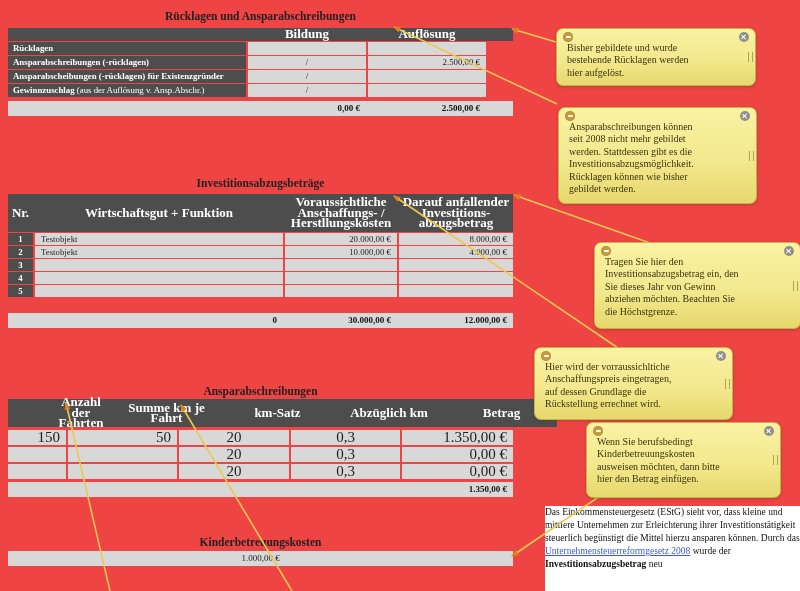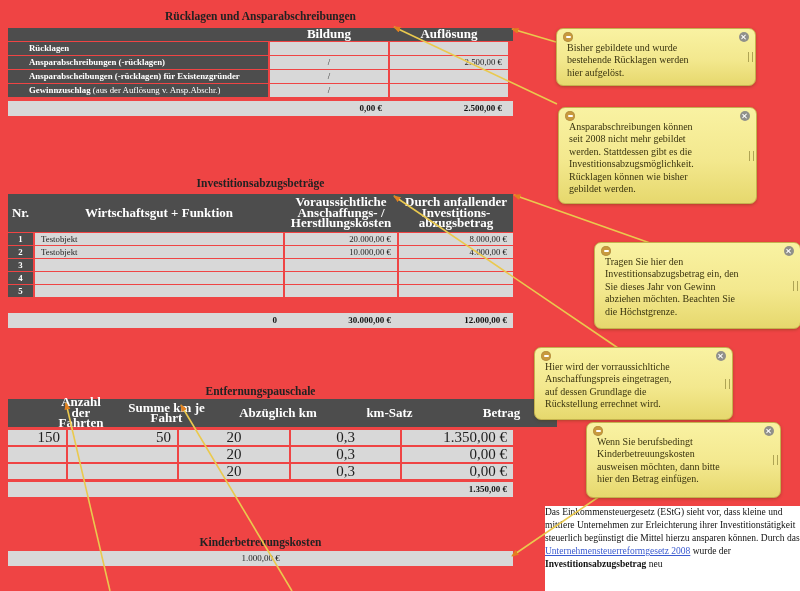--- a/index.html
+++ b/index.html
@@ -20,21 +20,21 @@
   .dark{background:#4d4d4d;color:#fff;font-weight:bold;}
   .lite{background:#d8d8d8;color:#1f1f1f;}
   .a-r{text-align:right;padding-right:6px;}
   .a-c{text-align:center;}
   .a-l{text-align:left;padding-left:6px;}
   .lblnote{font-weight:normal;}
   
   .t1-hdr{left:8px;top:28px;width:505px;height:13px;}
   .t1-rows{left:8px;top:42px;width:505px;}
   .t1row .cell{height:13px;font-size:8.8px;line-height:13px;}
-  .w-lbl{width:260px;padding-left:21px;}
+  .w-lbl{width:238px;padding-left:5px;}
   .w-v{width:118px;}
   .t1-total{left:8px;top:101px;width:505px;height:15px;background:#d8d8d8;display:flex;gap:2px;
             font-weight:bold;font-size:9px;line-height:15px;color:#111;}
   
   .t2-hdr{left:8px;top:194px;width:505px;height:38px;}
   .t2-rows{left:8px;top:233px;width:505px;}
   .t2row .cell{height:12px;font-size:8.8px;line-height:12px;}
   .w-nr{width:25px;}
   .w-gut{width:248px;}
   .w-kost{width:112px;}
@@ -124,21 +124,21 @@
     <div class="cell w-v a-r">2.500,00 €</div>
   </div>
 
   <div class="tbl-title" style="top:177px;">Investitionsabzugsbeträge</div>
   <div class="hdr t2-hdr">
     <div class="hcell w-nr">Nr.</div>
     <div class="hcell w-gut">Wirtschaftsgut + Funktion</div>
     <div class="hcell w-kost">Voraussichtliche
 Anschaffungs- /
 Herstllungskosten</div>
-    <div class="hcell w-abz">Durch anfallender
+    <div class="hcell w-abz">Darauf anfallender
 Investitions-
 abzugsbetrag</div>
   </div>
   <div id="t2-rows" class="rows t2-rows">
       <div class="row t2row">
         <div class="cell dark w-nr a-c">1</div>
         <div class="cell lite w-gut a-l">Testobjekt</div>
         <div class="cell lite w-kost a-r">20.000,00 €</div>
         <div class="cell lite w-abz a-r">8.000,00 €</div>
       </div>
@@ -166,27 +166,27 @@
         <div class="cell lite w-kost a-r"></div>
         <div class="cell lite w-abz a-r"></div>
       </div>
     </div>
   <div class="abs t2-total">
     <div class="cell w-cnt a-r">0</div>
     <div class="cell w-kost a-r">30.000,00 €</div>
     <div class="cell w-abz a-r">12.000,00 €</div>
   </div>
 
-  <div class="tbl-title" style="top:385px;">Entfernungspauschale</div>
+  <div class="tbl-title" style="top:385px;">Ansparabschreibungen</div>
   <div class="hdr t3-hdr">
     <div class="hcell w3-1">Anzahl der
 Fahrten</div>
     <div class="hcell w3-2">Summe km je Fahrt</div>
+    <div class="hcell w3-4">km-Satz</div>
     <div class="hcell w3-3">Abzüglich km</div>
-    <div class="hcell w3-4">km-Satz</div>
     <div class="hcell w3-5">Betrag</div>
   </div>
   <div id="t3-rows" class="rows t3-rows">
       <div class="row t3row">
         <div class="cell lite w3-1 a-r">150</div>
         <div class="cell lite w3-2 a-r">50</div>
         <div class="cell lite w3-3 a-c">20</div>
         <div class="cell lite w3-4 a-c">0,3</div>
         <div class="cell lite w3-5 a-r">1.350,00 €</div>
       </div>

